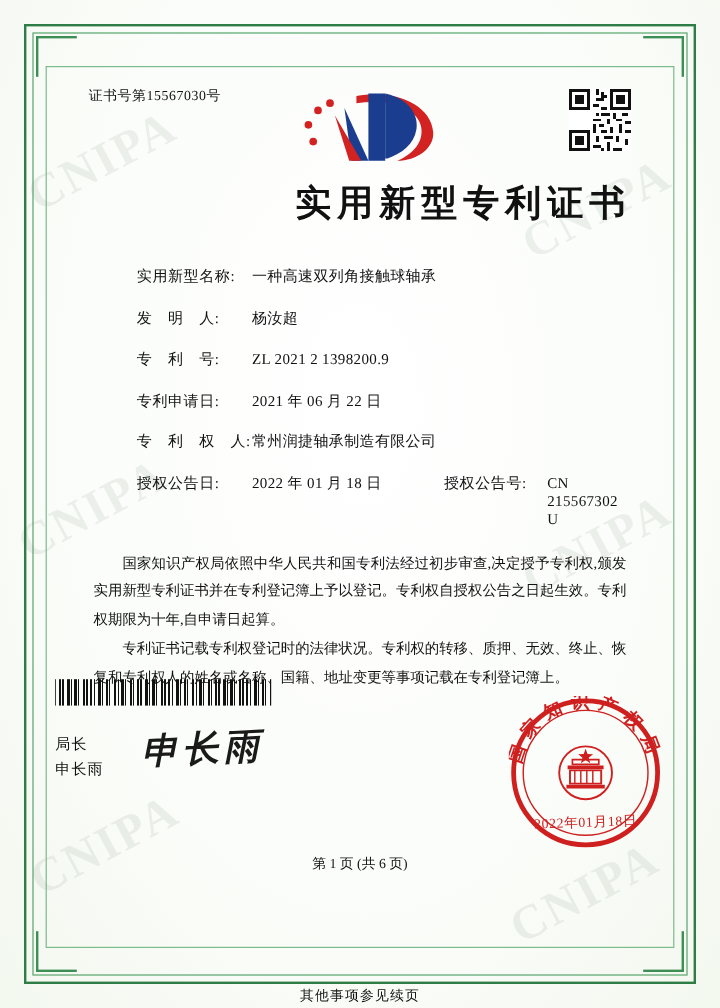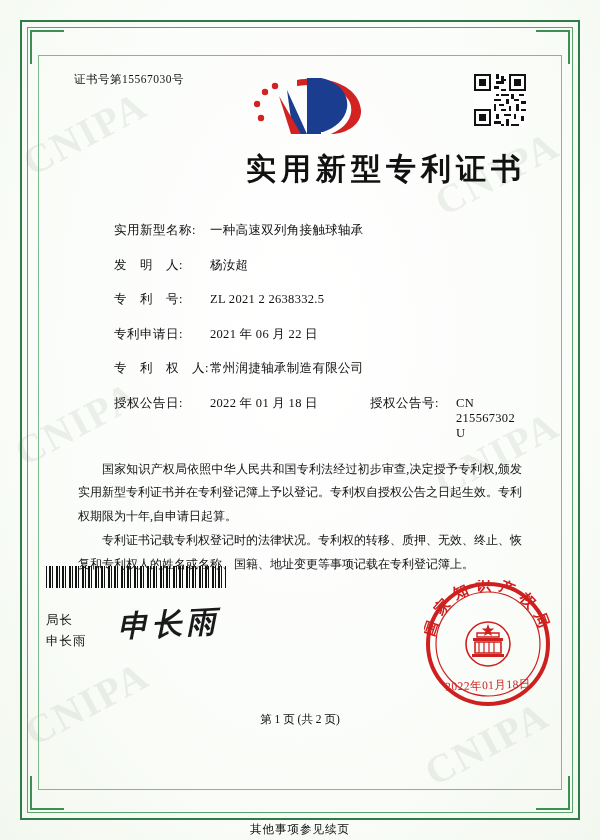--- a/index.html
+++ b/index.html
@@ -332,21 +332,21 @@
       <div class="field-row">
         <div class="field-label">实用新型名称:</div>
         <div class="field-value">一种高速双列角接触球轴承</div>
       </div>
       <div class="field-row">
         <div class="field-label">发　明　人:</div>
         <div class="field-value">杨汝超</div>
       </div>
       <div class="field-row">
         <div class="field-label">专　利　号:</div>
-        <div class="field-value">ZL 2021 2 2638332.5</div>
+        <div class="field-value">ZL 2021 2 1398200.9</div>
       </div>
       <div class="field-row">
         <div class="field-label">专利申请日:</div>
         <div class="field-value">2021 年 06 月 22 日</div>
       </div>
       <div class="field-row">
         <div class="field-label">专　利　权　人:</div>
         <div class="field-value">常州润捷轴承制造有限公司</div>
       </div>
       <div class="field-row dual">
@@ -383,16 +383,16 @@
       <path d="M-16 10 L16 10 L16 13 L-16 13 Z" fill="#cf2020"></path>
       <path d="M-13 -2 L13 -2 L13 9 L-13 9 Z" fill="none" stroke="#cf2020" stroke-width="1.6"></path>
       <path d="M-9 -2 L-9 9 M-4 -2 L-4 9 M1 -2 L1 9 M6 -2 L6 9" stroke="#cf2020" stroke-width="1.2"></path>
       <path d="M-15 -6 L15 -6 L15 -3 L-15 -3 Z" fill="#cf2020"></path>
       <path d="M-11 -11 L11 -11 L11 -7 L-11 -7 Z" fill="none" stroke="#cf2020" stroke-width="1.4"></path>
       <path d="M0 -20 l1.6 4.4 4.6 .2 -3.6 2.9 1.3 4.5 -3.9-2.6 -3.9 2.6 1.3-4.5 -3.6-2.9 4.6-.2 Z" fill="#cf2020"></path>
     </g>
   </svg>
   <div class="seal-date">2022年01月18日</div>
 
-  <div class="page-no">第 1 页 (共 2 页)</div>
+  <div class="page-no">第 1 页 (共 6 页)</div>
 </div>
 
 <div class="footer-note">其他事项参见续页</div>
 
 </body></html>

